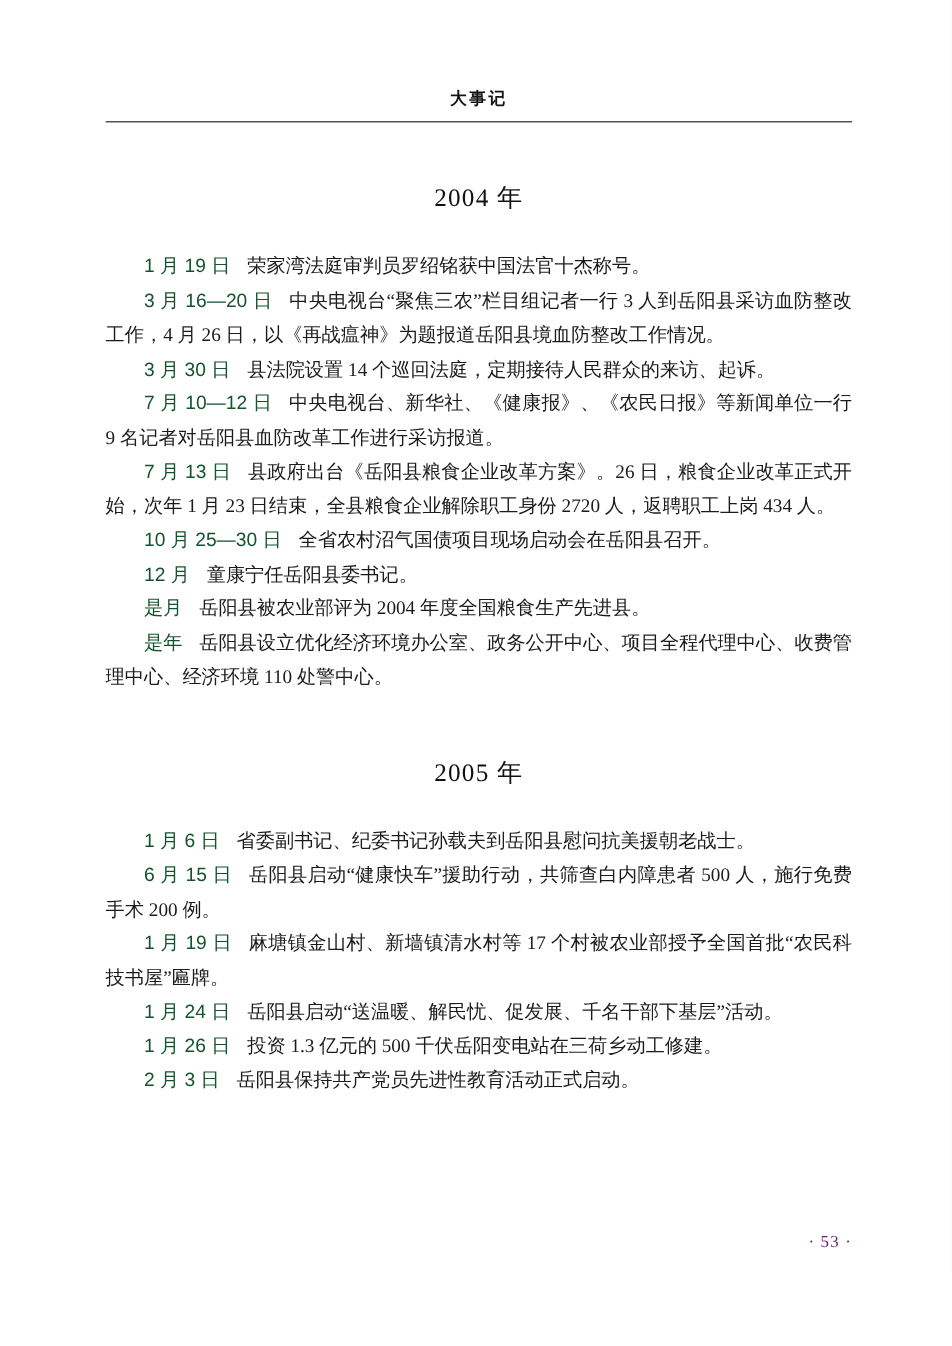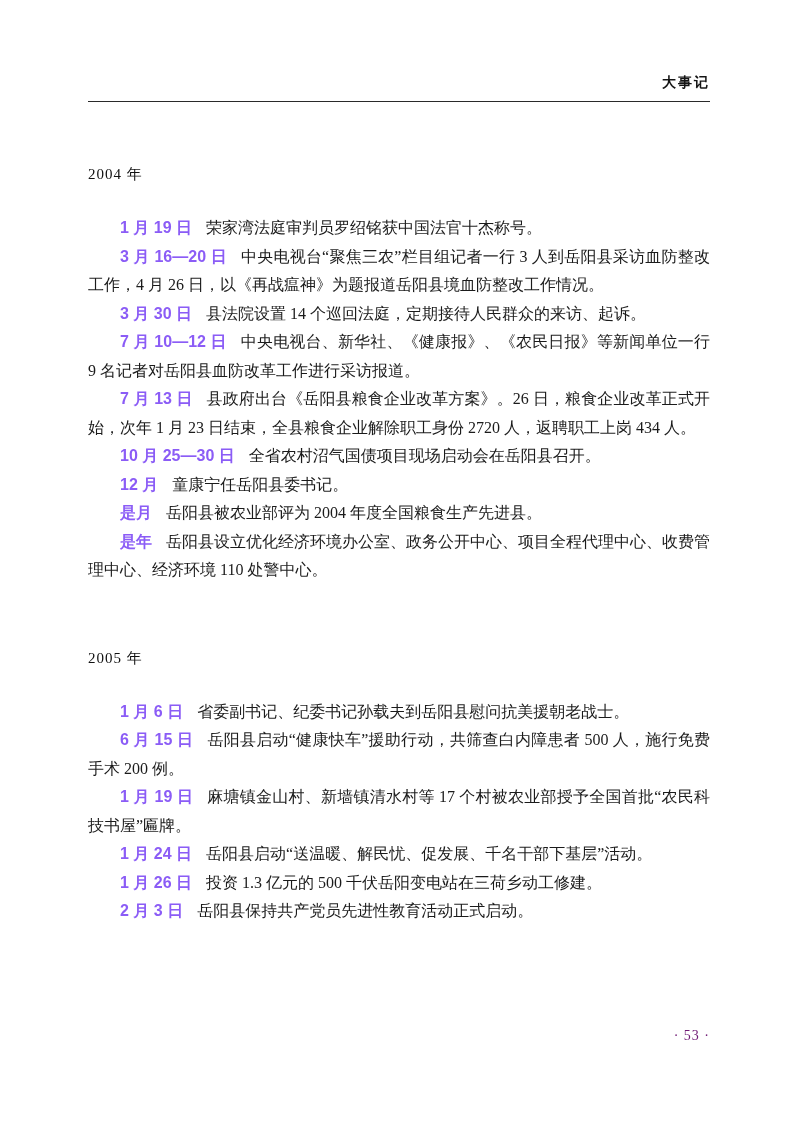--- a/index.html
+++ b/index.html
@@ -8,53 +8,54 @@
     width: 793px; height: 1122px;
     position: relative;
     font-family: "Liberation Serif", serif;
     color: #1b1b1b;
     background: #ffffff;
     overflow: hidden;
   }
   .page-header {
     position: absolute;
     top: 74px; left: 88px; width: 622px;
-    text-align: right;
+    text-align: center;
     font-family: "Liberation Sans", sans-serif;
     font-weight: bold;
     font-size: 14px;
     letter-spacing: 2px;
     padding-bottom: 9px;
     border-bottom: 1.5px solid #2a2a2a;
     color: #141414;
   }
   .content {
     position: absolute;
     top: 101px; left: 88px; width: 622px;
   }
   .year-title {
-    font-size: 15px;
+    text-align: center;
+    font-size: 21px;
     font-weight: normal;
     letter-spacing: 1px;
-    margin-top: 64px;
+    margin-top: 50px;
     margin-bottom: 30px;
     color: #111;
   }
   .entry {
     font-size: 16px;
     line-height: 28.5px;
     text-indent: 32px;
     text-align: justify;
     color: #1b1b1b;
   }
   .entry-date {
     font-family: "Liberation Sans", sans-serif;
-    font-weight: bold;
+    font-weight: normal;
     margin-right: 14px;
-    color: #8b5cf6;
+    color: #14532d;
   }
   .page-number {
     position: absolute;
     top: 1028px;
     right: 83px;
     font-size: 14px;
     color: #701a75;
     letter-spacing: 1px;
   }
 </style>

